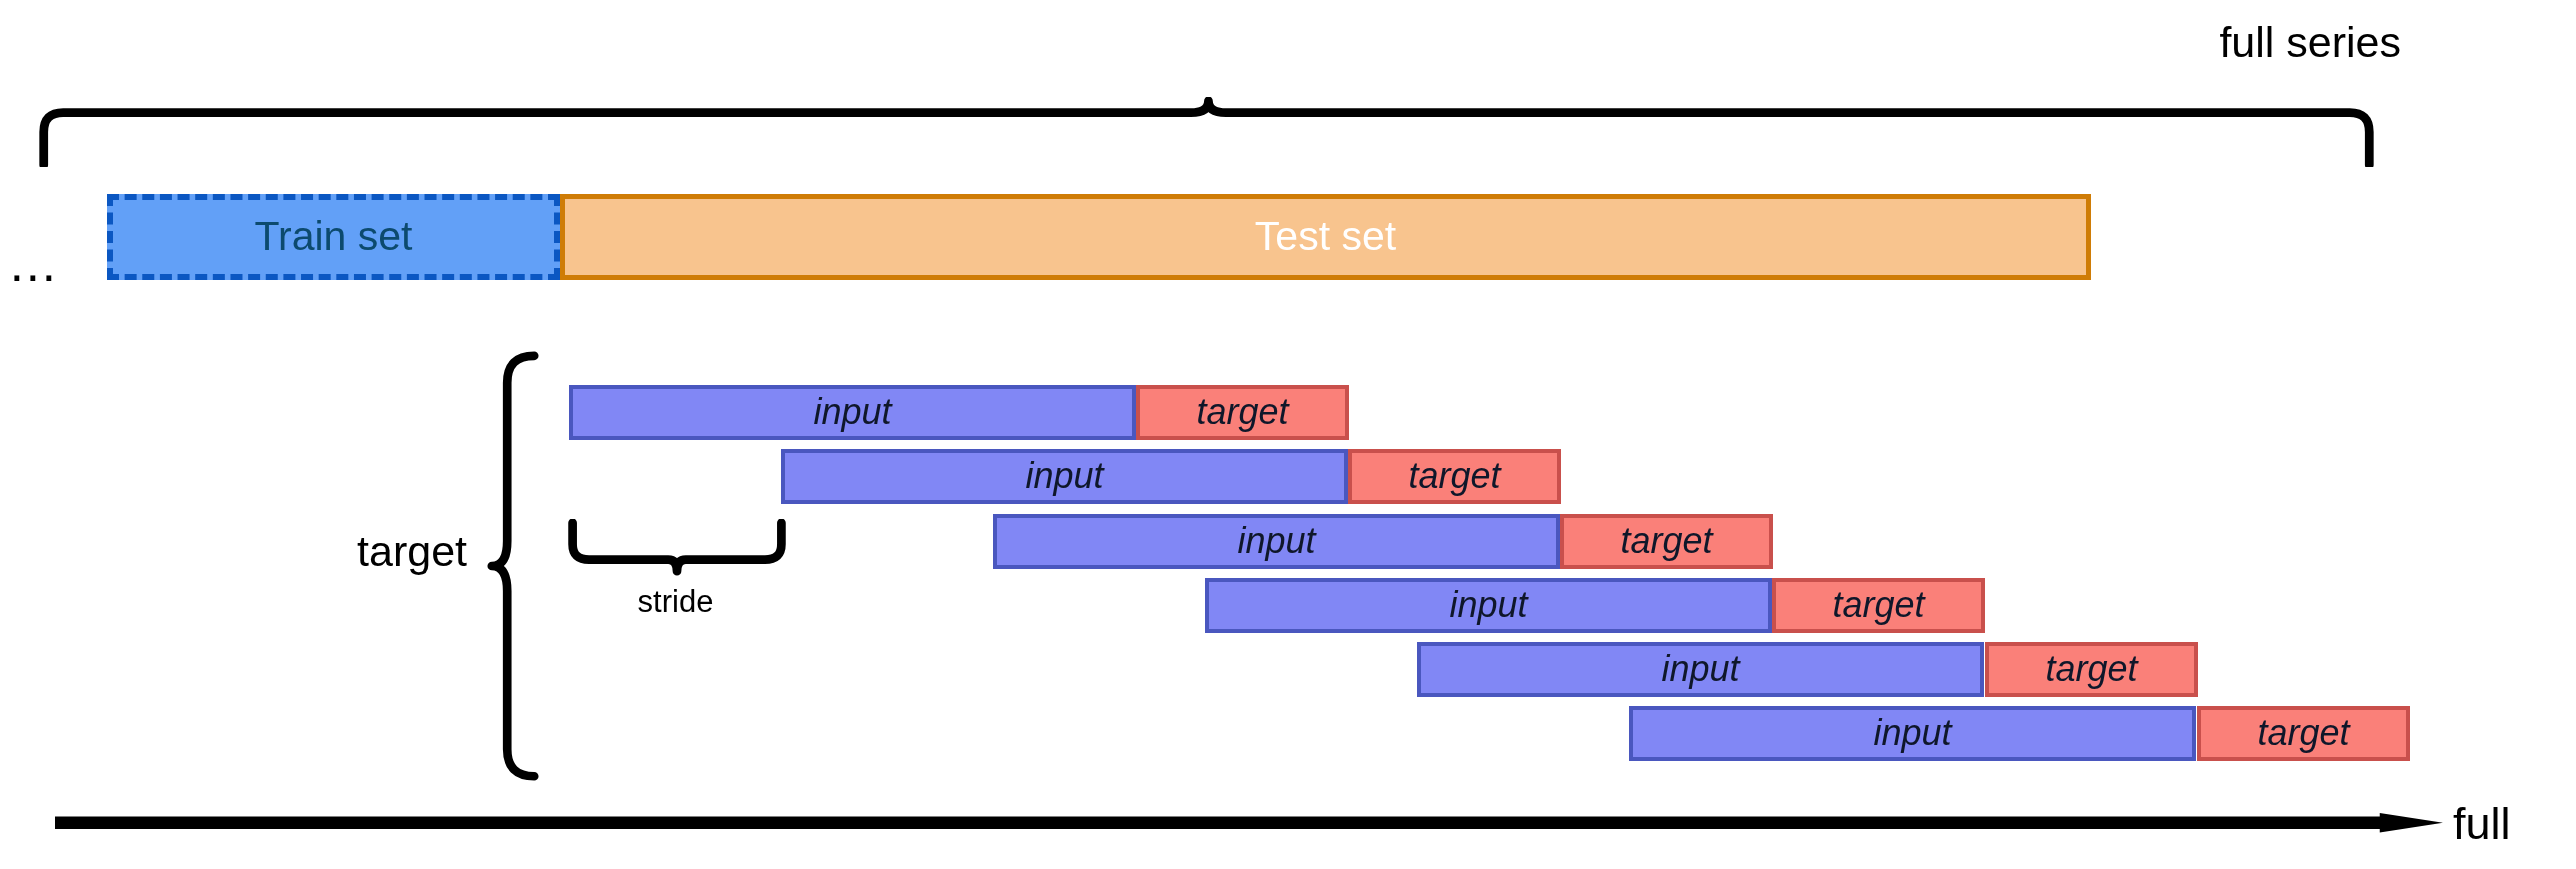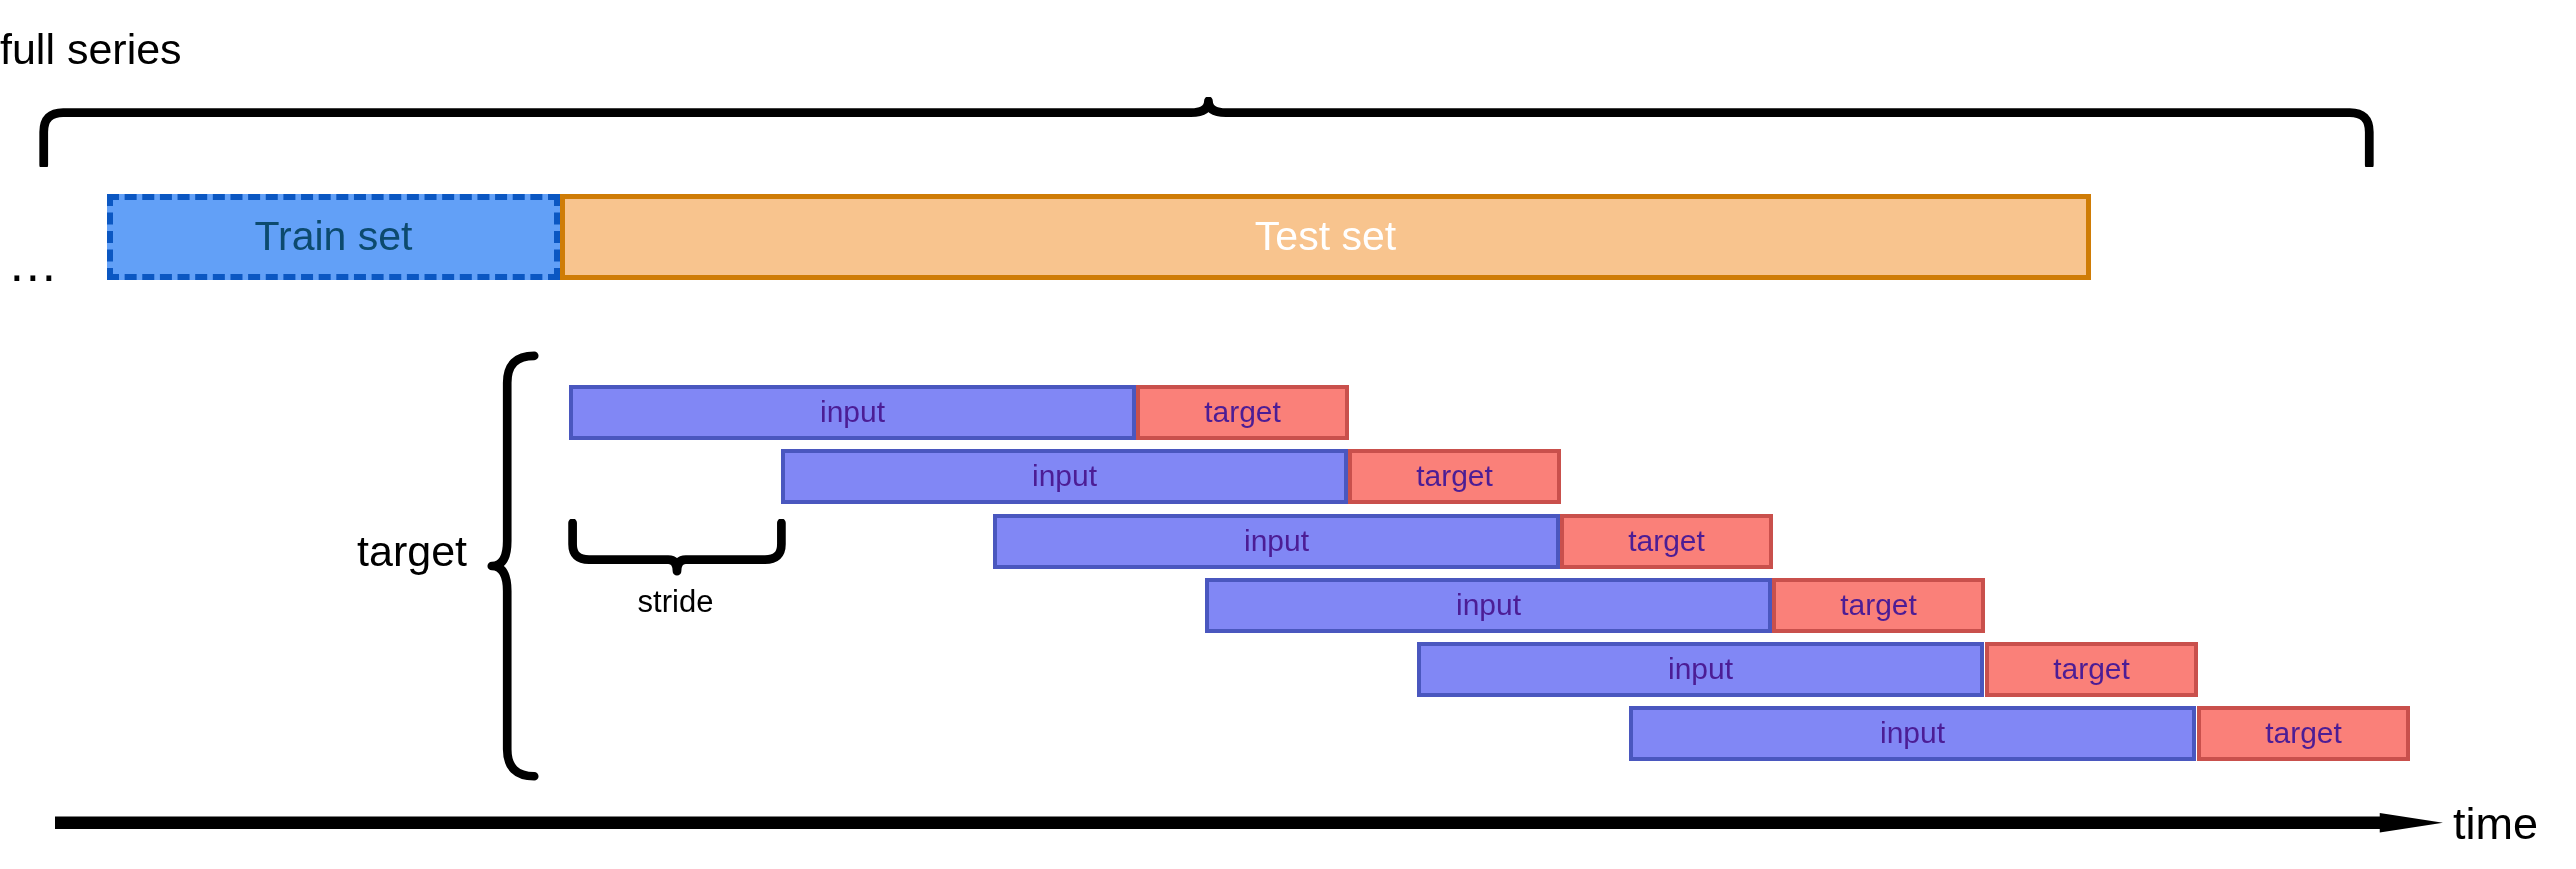--- a/index.html
+++ b/index.html
@@ -19,23 +19,23 @@
   }
   .abs { position: absolute; }
 
   
   .label {
     color: #000000;
     white-space: nowrap;
     line-height: 1;
   }
   #full-series-label {
-    left: 0; top: 28px;
+    left: 0; top: 21px;
     width: 2401px;
-    text-align: left;
+    text-align: right;
     font-size: 43px;
   }
   #samples-label {
     left: 156px; top: 530px;
     width: 311px;
     text-align: right;
     font-size: 43px;
   }
   #stride-label {
     left: 578px; top: 586px;
@@ -89,22 +89,22 @@
   }
   .seg-input {
     background: #8187f5;
     border: 4.9px solid #4a57bf;
   }
   .seg-target {
     background: #fa8079;
     border: 4.9px solid #c9504c;
   }
   .seg span {
-    color: #4c1d95; font-size: 30px; line-height: 1;
-    position: relative; top: -1px;
+    color: #0f172a; font-size: 36px; line-height: 1;
+    position: relative; top: -1px; font-style: italic;
   }
 
   
   #time-axis { left: 55px; top: 813px; width: 2388px; height: 19.5px; }
 </style>
 </head>
 <body>
 
 <div id="canvas">
 
@@ -185,16 +185,16 @@
           <span>target</span>
         </div>
       </div>
     </div>
 
   <svg class="abs" id="time-axis" viewBox="0 0 2455 20" preserveAspectRatio="none">
     <line x1="0" y1="10" x2="2400" y2="10" stroke="#000000" stroke-width="13"></line>
     <polygon points="2390,0 2455,10 2390,20" fill="#000000"></polygon>
   </svg>
 
-  <div class="abs label" id="time-label">time</div>
+  <div class="abs label" id="time-label">full</div>
 
 </div>
 
 
 </body></html>

